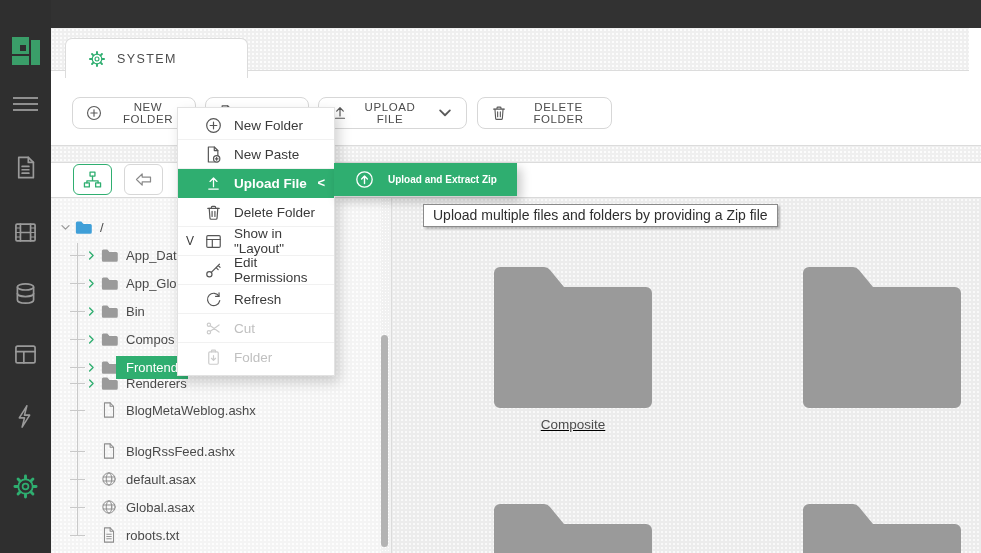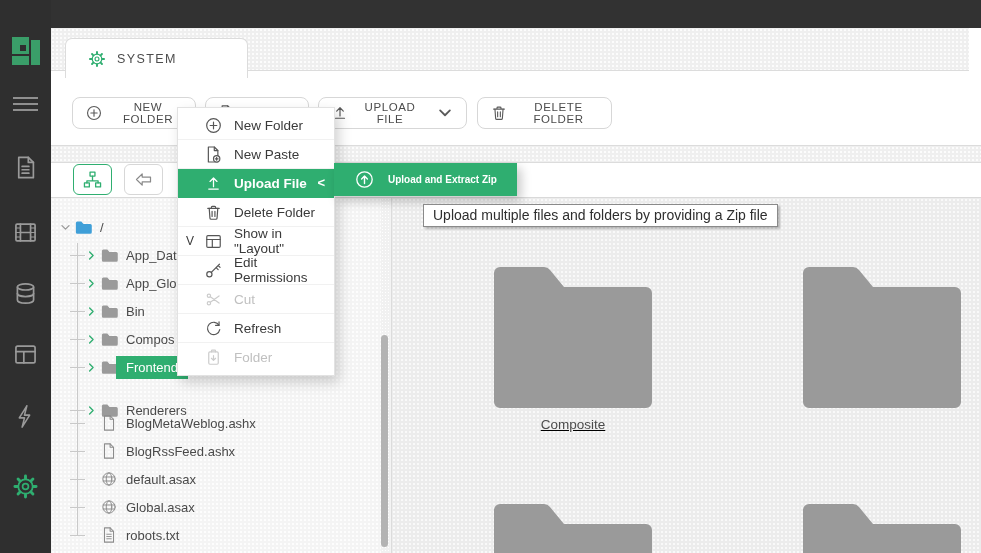--- a/index.html
+++ b/index.html
@@ -374,31 +374,31 @@
       <div class="tree-row lvl1" style="top: 155px;">
         <span class="dash"></span>
         <svg class="ic exp right ">
           <use href="#i-chevron-right" xlink:href="#i-chevron-right"></use>
         </svg>
         <svg class="ic node fold">
           <use href="#i-folder" xlink:href="#i-folder"></use>
         </svg>
         <span class="tlabel sel">Frontend</span>
       </div>
-      <div class="tree-row lvl1" style="top: 198px;">
+      <div class="tree-row lvl1" style="top: 171px;">
         <span class="dash"></span>
         <svg class="ic exp right ">
           <use href="#i-chevron-right" xlink:href="#i-chevron-right"></use>
         </svg>
         <svg class="ic node fold">
           <use href="#i-folder" xlink:href="#i-folder"></use>
         </svg>
         <span class="tlabel">Renderers</span>
       </div>
-      <div class="tree-row lvl1" style="top: 211px; text-align: right;">
+      <div class="tree-row lvl1" style="top: 198px; text-align: right;">
         <span class="dash"></span>
         <svg class="ic exp none right">
           <use href="#i-chevron-right" xlink:href="#i-chevron-right"></use>
         </svg>
         <svg class="ic node fstroke">
           <use href="#i-file-blank" xlink:href="#i-file-blank"></use>
         </svg>
         <span class="tlabel">BlogMetaWeblog.ashx</span>
       </div>
       <div class="tree-row lvl1" style="top: 239px;">
@@ -499,31 +499,31 @@
           <use href="#i-layout" xlink:href="#i-layout"></use>
         </svg>
         <span>Show in "Layout"</span>
       </li>
       <li class="mi">
         <svg class="ic ">
           <use href="#i-key" xlink:href="#i-key"></use>
         </svg>
         <span>Edit Permissions</span>
       </li>
+      <li class="mi">
+        <svg class="ic ">
+          <use href="#i-refresh" xlink:href="#i-refresh"></use>
+        </svg>
+        <span>Refresh</span>
+      </li>
       <li class="mi dis">
         <svg class="ic ">
           <use href="#i-scissors" xlink:href="#i-scissors"></use>
         </svg>
         <span>Cut</span>
-      </li>
-      <li class="mi">
-        <svg class="ic ">
-          <use href="#i-refresh" xlink:href="#i-refresh"></use>
-        </svg>
-        <span>Refresh</span>
       </li>
       <li class="mi dis">
         <svg class="ic ">
           <use href="#i-clipboard" xlink:href="#i-clipboard"></use>
         </svg>
         <span>Folder</span>
       </li>
     </ul>
   <div class="submenu" id="submenu">
       <svg class="ic ">

